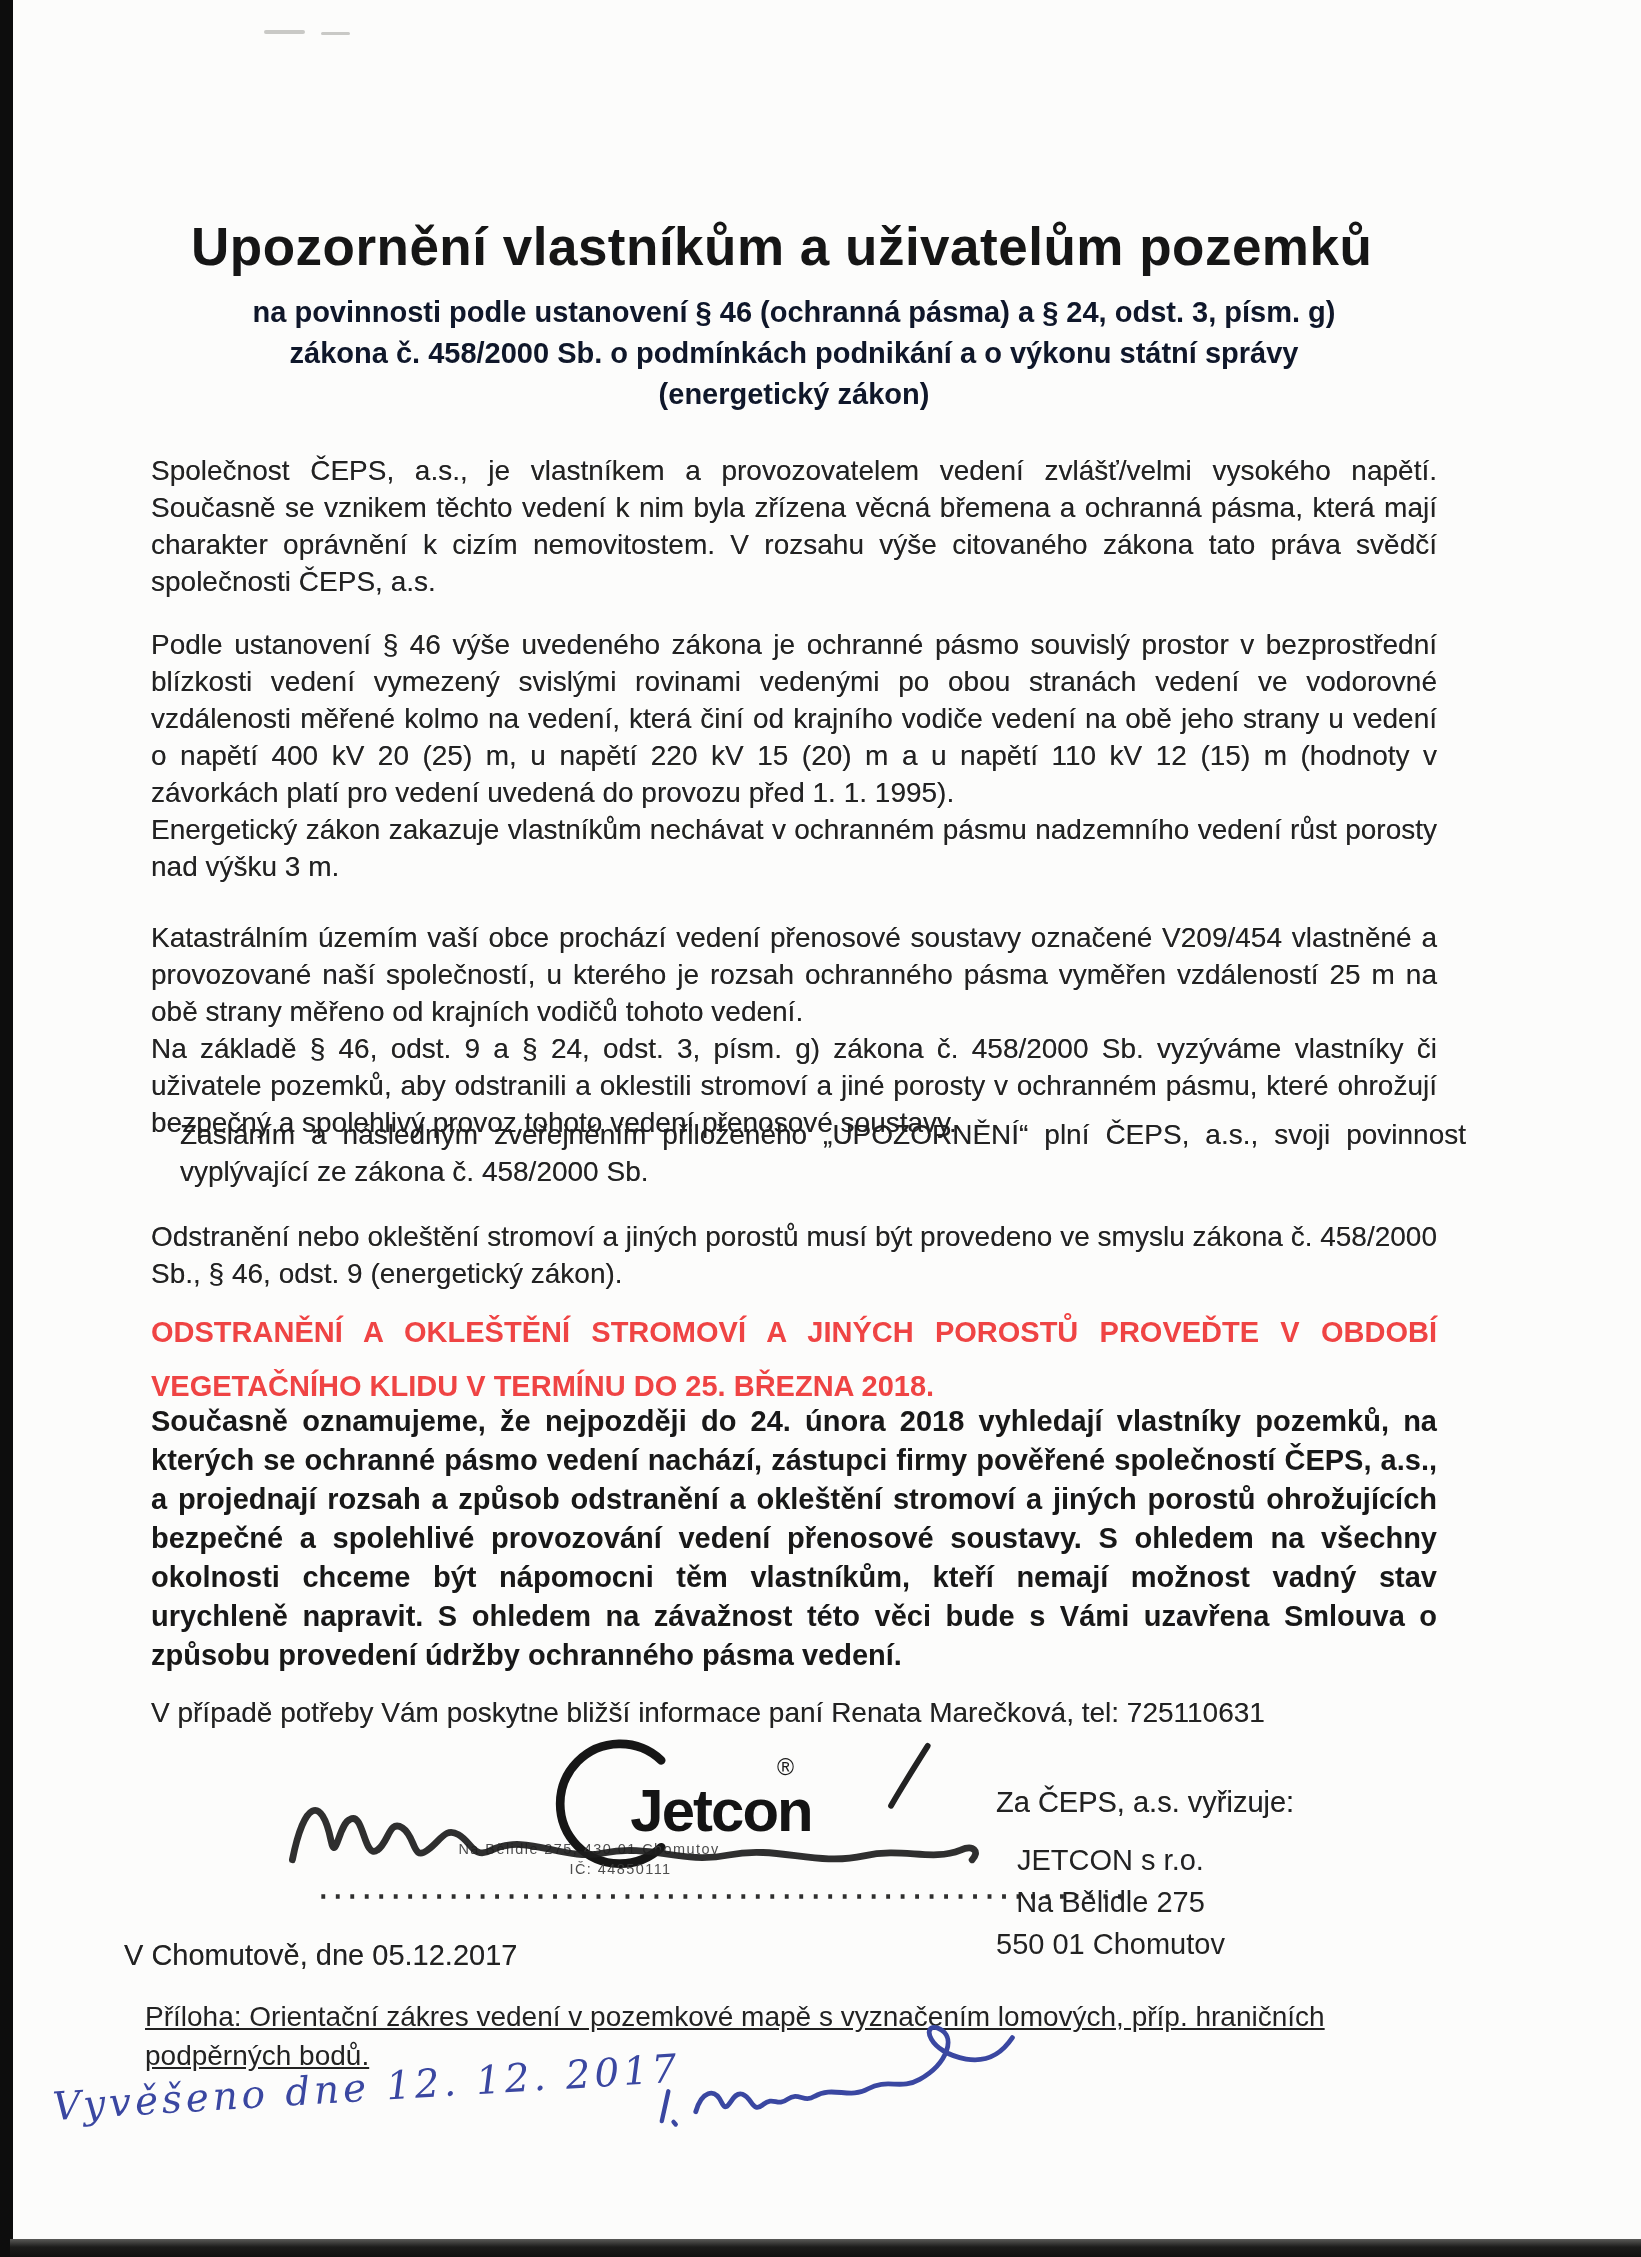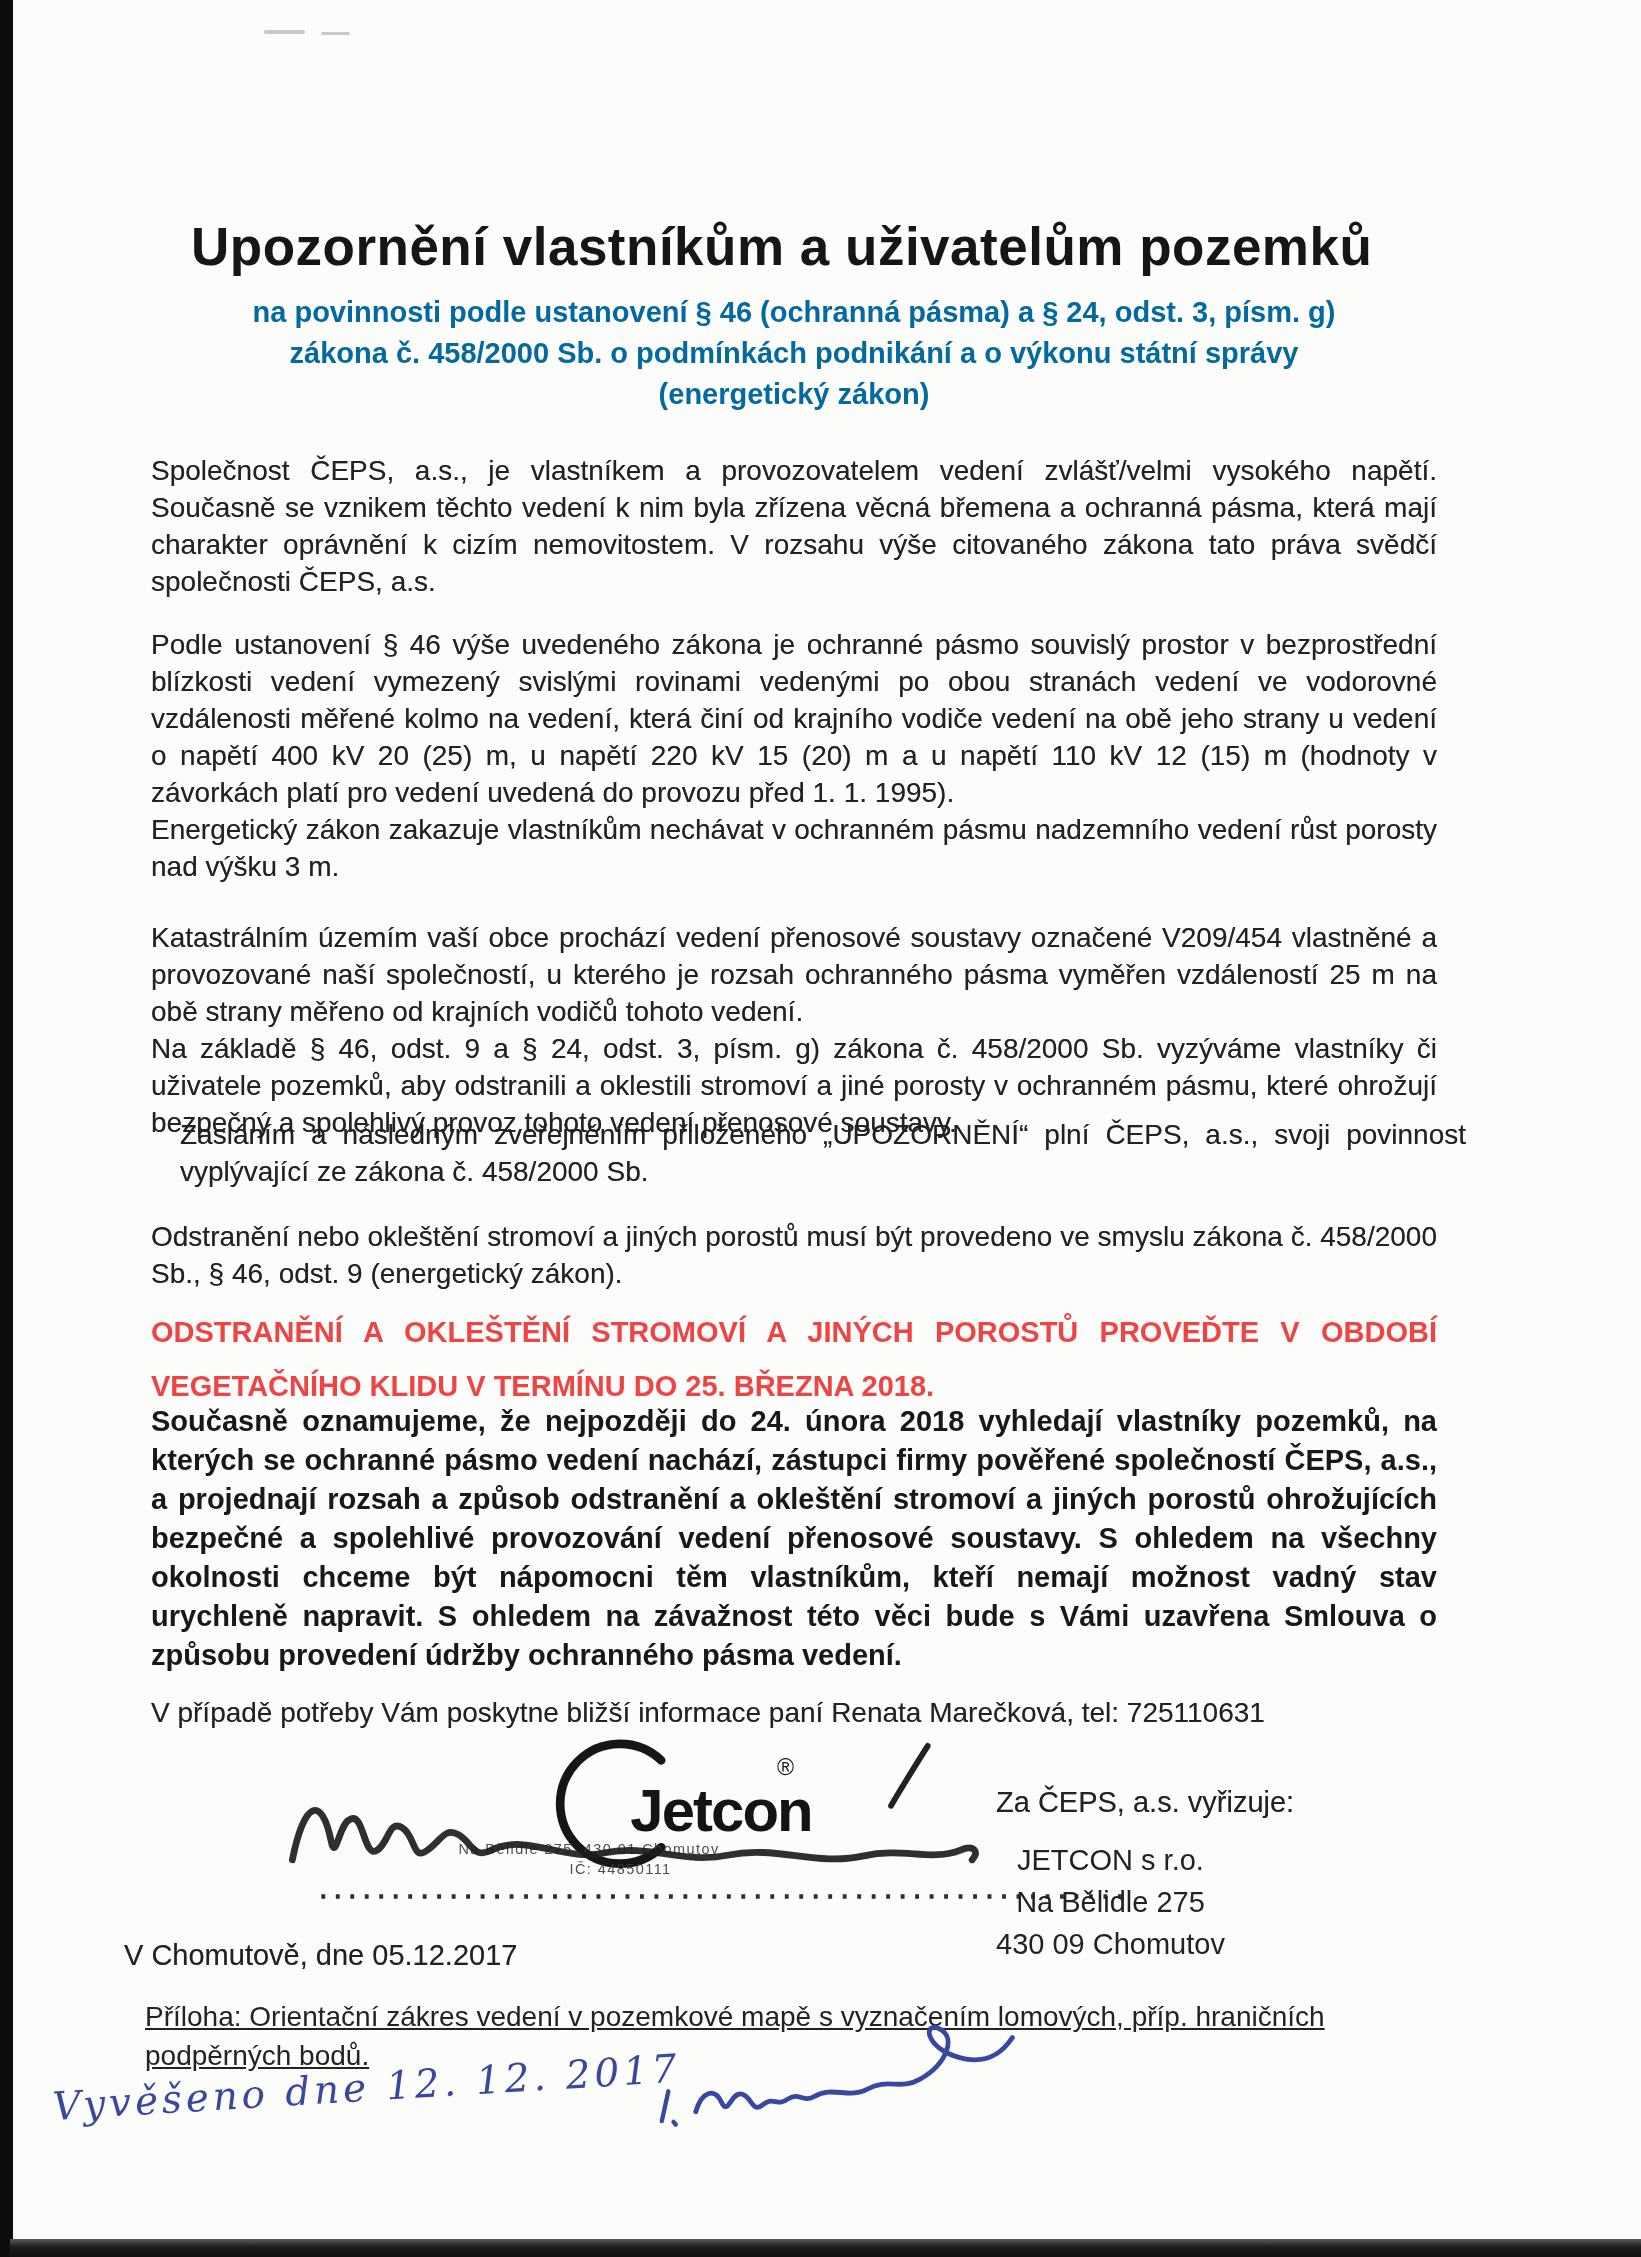--- a/index.html
+++ b/index.html
@@ -11,21 +11,21 @@
     color:#1f1f1f;
   }
   .abs{position:absolute;}
   .col{left:151px;width:1286px;}
   .title{
     font-size:53px;font-weight:700;letter-spacing:0.5px;color:#161616;
     white-space:nowrap;
     text-align:right;
   }
   .subtitle{
-    text-align:center;font-weight:700;font-size:29px;line-height:41px;color:#0369a1;
+    text-align:center;font-weight:700;font-size:29px;line-height:41px;color:#0f172a;
   }
   .body-par{
     font-size:28px;line-height:37px;text-align:justify;margin:0;
     color:#222;text-shadow:0 0 0.5px rgba(0,0,0,.45);
   }
   .body-par p{margin:0;}
   .deadline{
     font-size:29px;font-weight:700;line-height:54px;text-align:justify;
     text-decoration-thickness:2.9px;text-underline-offset:5.8px;
     color:#ef4444;
@@ -116,21 +116,21 @@
 
     <line x1="48" y1="166" x2="882" y2="166" stroke="#2e2e2e" stroke-width="4.5" stroke-dasharray="4 11"></line>
   </svg>
 
 
   <div class="abs plain" style="left:996px;top:1786px;font-size:29px;">Za ČEPS, a.s. vyřizuje:</div>
 
   <div class="abs issuer-lines" style="left:996px;top:1839px;text-align:center;">
     <div>JETCON s r.o.</div>
     <div>Na Bělidle 275</div>
-    <div>430 09  Chomutov</div>
+    <div>550 01  Chomutov</div>
   </div>
 
   <div class="abs plain" style="left:124px;top:1939px;font-size:29px;">V Chomutově, dne 05.12.2017</div>
 
   <div class="abs attachment col" style="left:145px;top:1997px;width:1294px;text-decoration:underline;">Příloha: Orientační zákres vedení v pozemkové mapě s vyznačením lomových, příp. hraničních podpěrných bodů.</div>
 
   <div class="abs handwriting" style="left:54px;top:2084px;">Vyvěšeno dne 12. 12. 2017</div>
 
   <svg class="abs" style="left:637px;top:2013px;transform:rotate(-6deg);" width="483" height="126" viewBox="0 0 500 130">
     <path d="M 22 88 L 32 58 M 34 90 l 2 3" fill="none" stroke="#3a47a1" stroke-width="4.5" stroke-linecap="round"></path>

